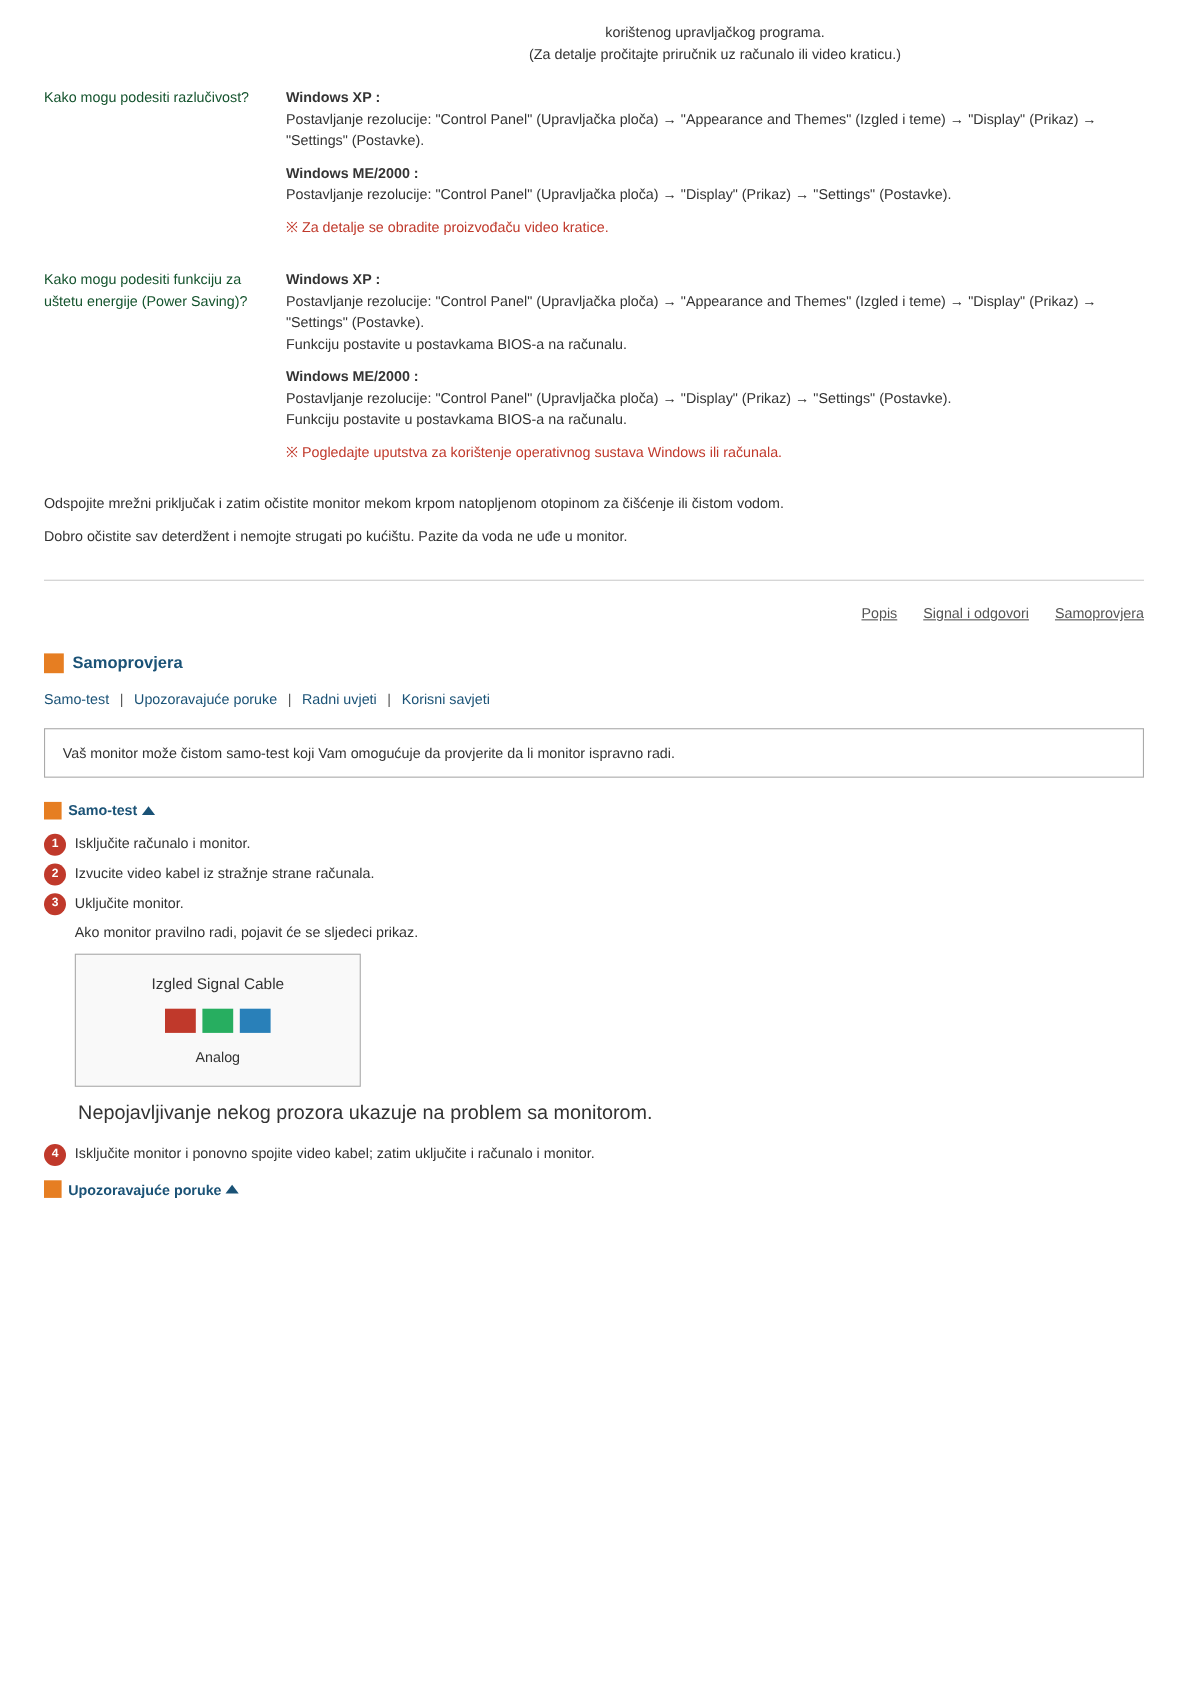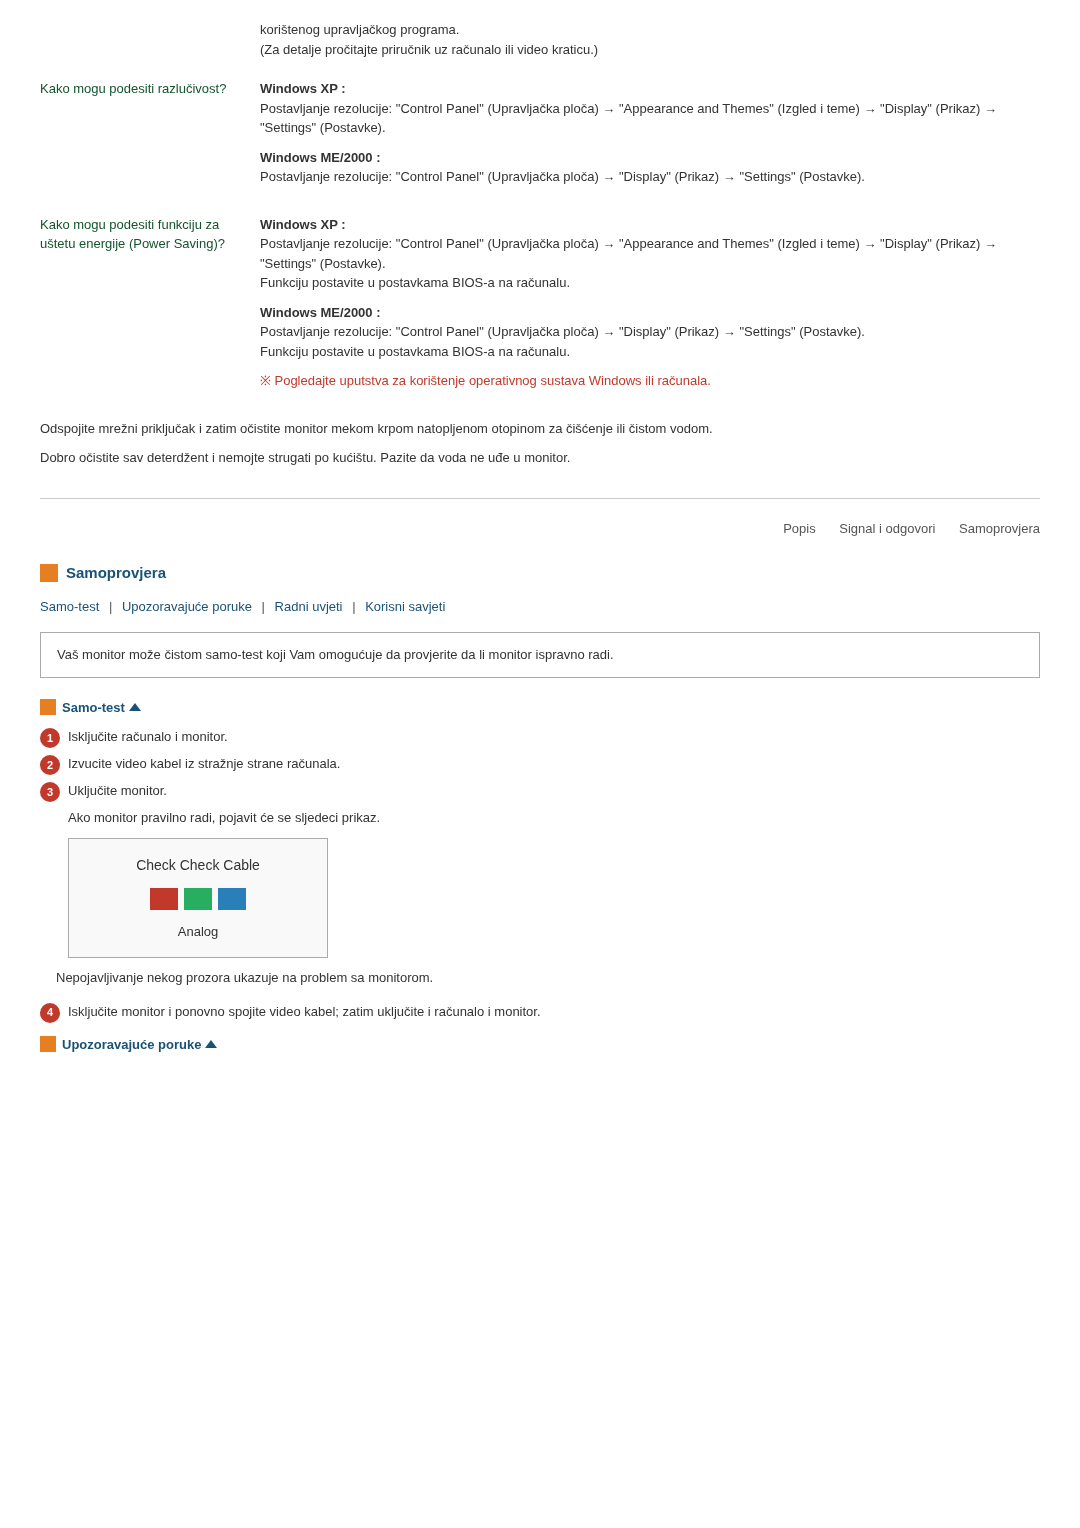--- a/index.html
+++ b/index.html
@@ -7,20 +7,21 @@
       font-family: Arial, sans-serif;
       font-size: 13px;
       color: #333;
       background: #fff;
       padding: 20px 40px;
       line-height: 1.5;
     }
 
     .top-section {
       margin-bottom: 20px;
+      text-align: center;
     }
 
     .content-block {
       display: flex;
       margin-bottom: 18px;
     }
 
     .label-col {
       width: 220px;
       min-width: 220px;
@@ -58,20 +59,21 @@
 
     .nav-bottom {
       text-align: right;
       font-size: 13px;
       margin: 10px 0 24px 0;
       color: #555;
     }
 
     .nav-bottom span {
       margin-left: 20px;
+      text-decoration: underline;
     }
 
     
     .samoprovjera-section {
       margin-top: 10px;
     }
 
     .section-title-bar {
       display: flex;
       align-items: center;
@@ -214,24 +216,24 @@
       width: 28px;
       height: 22px;
     }
 
     .signal-box-sub {
       font-size: 13px;
       color: #333;
     }
 
     .warning-text {
-      margin-left: 16px;
+      margin-left: 31px;
       margin-top: 8px;
       margin-bottom: 14px;
-      font-size: 13px;
+      font-size: 18px;
     }
 
     .upozor-bar {
       display: flex;
       align-items: center;
       font-size: 13px;
       font-weight: bold;
       color: #1a5276;
       margin-top: 12px;
     }
@@ -248,20 +250,21 @@
 
 <div class="content-block">
   <div class="label-col">Kako mogu podesiti razlučivost?</div>
   <div class="value-col">
     <p><strong>Windows XP :</strong><br>
       <span>Postavljanje rezolucije: "Control Panel" (Upravljačka ploča) → "Appearance and Themes" (Izgled i teme) → "Display" (Prikaz) → "Settings" (Postavke).</span>
     </p>
     <p><strong>Windows ME/2000 :</strong><br>
       <span>Postavljanje rezolucije: "Control Panel" (Upravljačka ploča) → "Display" (Prikaz) → "Settings" (Postavke).</span>
     </p>
+    <p><span class="note-link">※ Za detalje se obradite proizvođaču video kratice.</span></p>
   </div>
 </div>
 
 <div class="content-block">
   <div class="label-col">Kako mogu podesiti funkciju za uštetu energije (Power Saving)?</div>
   <div class="value-col">
     <p><strong>Windows XP :</strong><br>
       <span style="white-space: pre-line;">Postavljanje rezolucije: "Control Panel" (Upravljačka ploča) → "Appearance and Themes" (Izgled i teme) → "Display" (Prikaz) → "Settings" (Postavke).
 Funkciju postavite u postavkama BIOS-a na računalu.</span>
     </p>
@@ -328,21 +331,21 @@
     </div>
 
     <div class="step-item">
       <div class="step-num step-num-3">3</div>
       <div class="step-text">Uključite monitor.</div>
     </div>
 
     <div class="step-sub">Ako monitor pravilno radi, pojavit će se sljedeci prikaz.</div>
 
     <div class="signal-box">
-      <div class="signal-box-title">Check Check Cable</div>
+      <div class="signal-box-title">Izgled Signal Cable</div>
       <div class="color-bars">
         <div class="color-bar" style="background:#c0392b;"></div>
         <div class="color-bar" style="background:#27ae60;"></div>
         <div class="color-bar" style="background:#2980b9;"></div>
       </div>
       <div class="signal-box-sub">Analog</div>
     </div>
 
     <div class="warning-text">Nepojavljivanje nekog prozora ukazuje na problem sa monitorom.</div>
 

